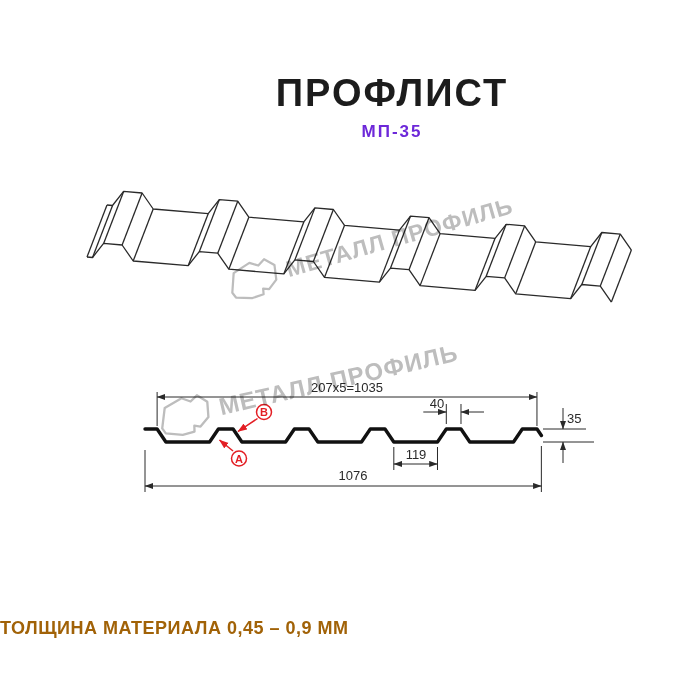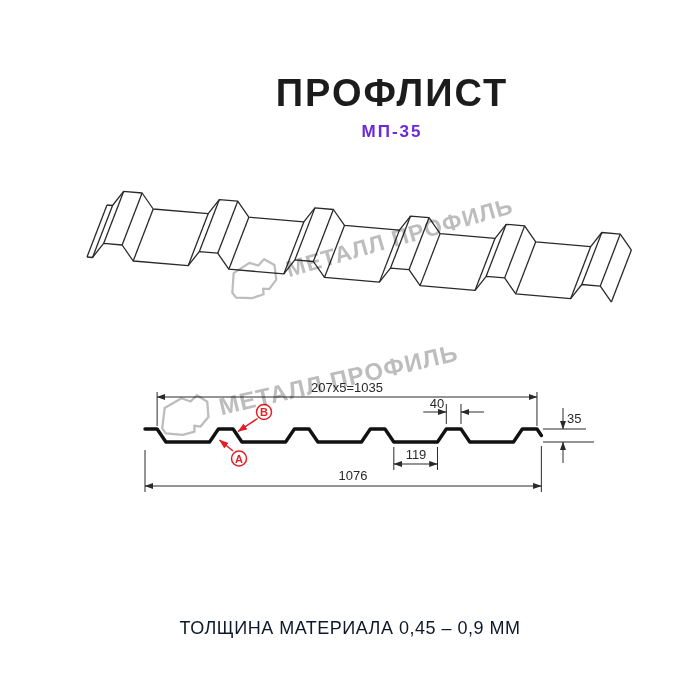--- a/index.html
+++ b/index.html
@@ -3,22 +3,22 @@
 <meta charset="utf-8">
 <style>
   html,body{margin:0;padding:0;}
   body{
     width:700px;height:700px;background:#ffffff;overflow:hidden;position:relative;
     font-family:"Liberation Sans",sans-serif;
   }
   .hdr{position:absolute;left:16px;width:700px;text-align:center;color:#1c1c1c;margin-left:26px;}
   .title{top:72px;font-size:38px;font-weight:bold;letter-spacing:2px;}
   .subtitle{top:122px;font-size:17px;font-weight:bold;letter-spacing:2px;color:#6d28d9;}
-  .footer{position:absolute;left:0;top:618px;width:700px;text-align:center;
-    font-size:18px;font-weight:normal;letter-spacing:.5px;color:#0f172a;}
+  .footer{position:absolute;left:0;top:618px;width:700px;text-align:left;
+    font-size:18px;font-weight:bold;letter-spacing:.5px;color:#a16207;}
   #dwg{position:absolute;left:0;top:0;z-index:1;}
   .wm{position:absolute;z-index:2;mix-blend-mode:multiply;display:flex;align-items:center;gap:7px;
       pointer-events:none;}
   .wm .wm-text{font-weight:bold;color:#bdbdbd;letter-spacing:1px;white-space:nowrap;}
   #wm1{left:226px;top:266px;transform:rotate(-16deg);transform-origin:left center;}
   #wm1 .wm-text{font-size:23px;}
   #wm2{left:156px;top:400px;transform:rotate(-13deg);transform-origin:left center;}
   #wm2 .wm-text{font-size:24px;}
   svg text{font-family:"Liberation Sans",sans-serif;font-size:13px;fill:#2a2a2a;}
   svg text.red{font-size:11px;font-weight:bold;fill:#e31e24;}

